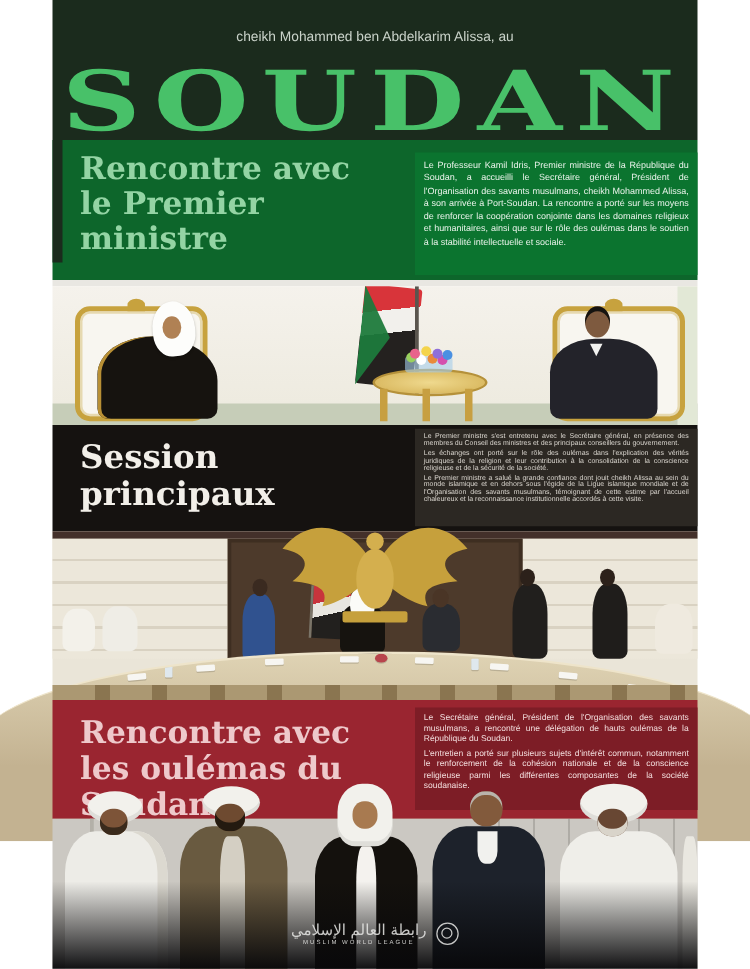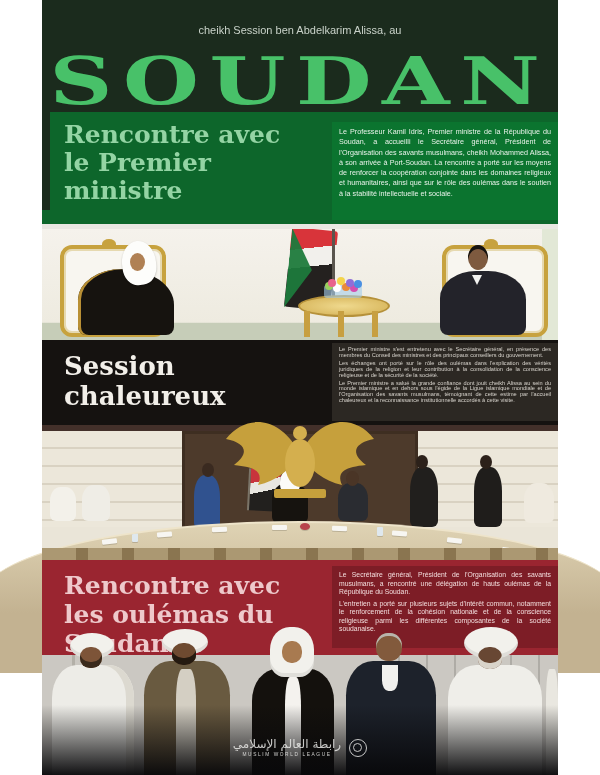--- a/index.html
+++ b/index.html
@@ -87,36 +87,36 @@
   .photo3-wall{left:0;top:655px;width:516px;height:120px;background:#cbc8c2;}
   .p3-lines{left:330px;top:0;width:186px;height:120px;
     background:repeating-linear-gradient(90deg,transparent 0 26px,rgba(90,88,82,.25) 26px 28px);}
   .p3-doorline{left:30px;top:0;width:3px;height:120px;background:#b3b0a8;}
   .figs3{left:0;top:625px;width:516px;height:150px;z-index:5;}
   .turban{position:absolute;background:#f2f1ec;border-radius:50%;box-shadow:inset 0 -4px 0 rgba(0,0,0,.08);}
   .face3{position:absolute;border-radius:46%;}
   .body3{position:absolute;border-radius:30% 30% 0 0;}
   .p3-shade{left:0;top:705px;width:516px;height:70px;z-index:6;
     background:linear-gradient(rgba(8,8,10,0),rgba(8,8,10,.96));}
-  .logo{left:0;top:738px;width:516px;z-index:7;display:flex;justify-content:center;align-items:center;gap:8px;
+  .logo{left:0;top:738px;width:516px;z-index:7;display:flex;justify-content:center;gap:8px;
     color:#e8e8e6;opacity:.85;}
   .logo-txt{text-align:center;}
   .logo-ar{font-family:"DejaVu Sans",sans-serif;font-size:12px;line-height:13px;}
   .logo-en{font-size:4.8px;letter-spacing:1.6px;line-height:7px;}
   .emblem{width:16px;height:16px;border:1.5px solid #e8e8e6;border-radius:50%;position:relative;}
   .emblem:after{content:"";position:absolute;left:3px;top:3px;width:7px;height:7px;border:1px solid #e8e8e6;border-radius:50%;}
 </style>
 </head>
 <body>
 
 <div class="poster">
 
   <div class="abs header"></div>
   <div class="abs subtitle">
-    <div>cheikh Session ben Abdelkarim Alissa, au</div>
+    <div>cheikh Mohammed ben Abdelkarim Alissa, au</div>
   </div>
   <div class="abs country">SOUDAN</div>
 
   <div class="abs band-green"></div>
   <div class="abs green-left-strip"></div>
   <div class="abs sec-title pm-title">Rencontre avec
 le Premier
 ministre</div>
   <div class="abs sec-body pm-body">Le Professeur Kamil Idris, Premier ministre de la République du Soudan, a accueilli le Secrétaire général, Président de l'Organisation des savants musulmans, cheikh Mohammed Alissa, à son arrivée à Port-Soudan. La rencontre a porté sur les moyens de renforcer la coopération conjointe dans les domaines religieux et humanitaires, ainsi que sur le rôle des oulémas dans le soutien à la stabilité intellectuelle et sociale.</div>
 
@@ -144,21 +144,21 @@
     <div class="abs table-top"></div>
     <div class="abs table-leg" style="left:262px;"></div>
     <div class="abs table-leg" style="left:296px;"></div>
     <div class="abs table-leg" style="left:330px;"></div>
     <div class="abs glass"></div>
     <div class="abs flowers"></div>
   </div>
 
   <div class="abs band-black"></div>
   <div class="abs sec-title session-title">Session
-chaleureux</div>
+principaux</div>
   <div class="abs sec-body session-body">
     <p>Le Premier ministre s'est entretenu avec le Secrétaire général, en présence des membres du Conseil des ministres et des principaux conseillers du gouvernement.</p>
     <p>Les échanges ont porté sur le rôle des oulémas dans l'explication des vérités juridiques de la religion et leur contribution à la consolidation de la conscience religieuse et de la sécurité de la société.</p>
     <p>Le Premier ministre a salué la grande confiance dont jouit cheikh Alissa au sein du monde islamique et en dehors sous l'égide de la Ligue islamique mondiale et de l'Organisation des savants musulmans, témoignant de cette estime par l'accueil chaleureux et la reconnaissance institutionnelle accordés à cette visite.</p>
   </div>
 
   <div class="abs photo2">
     <div class="abs p2-topstrip"></div>
     <div class="abs p2-panels-l"></div>
     <div class="abs p2-panels-r"></div>

